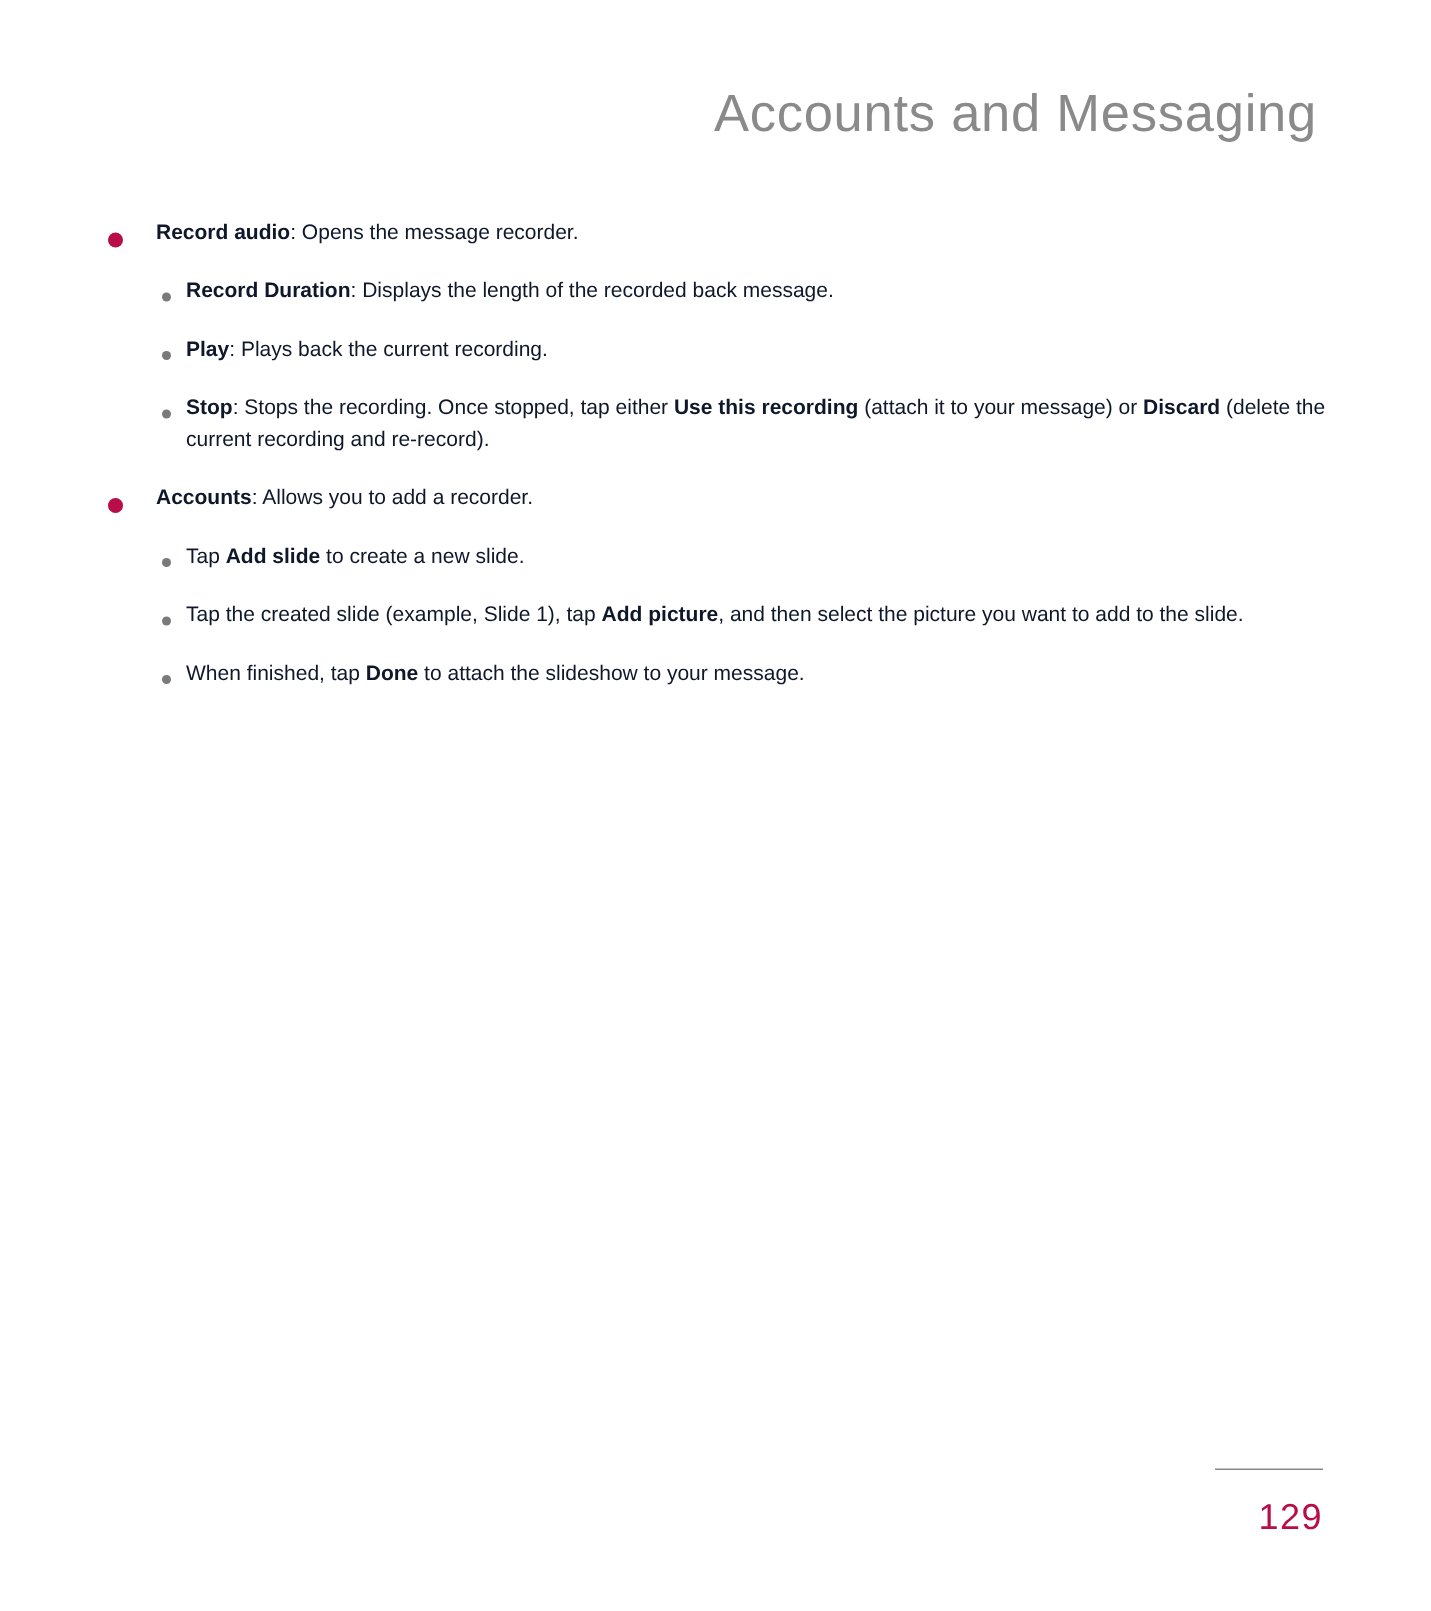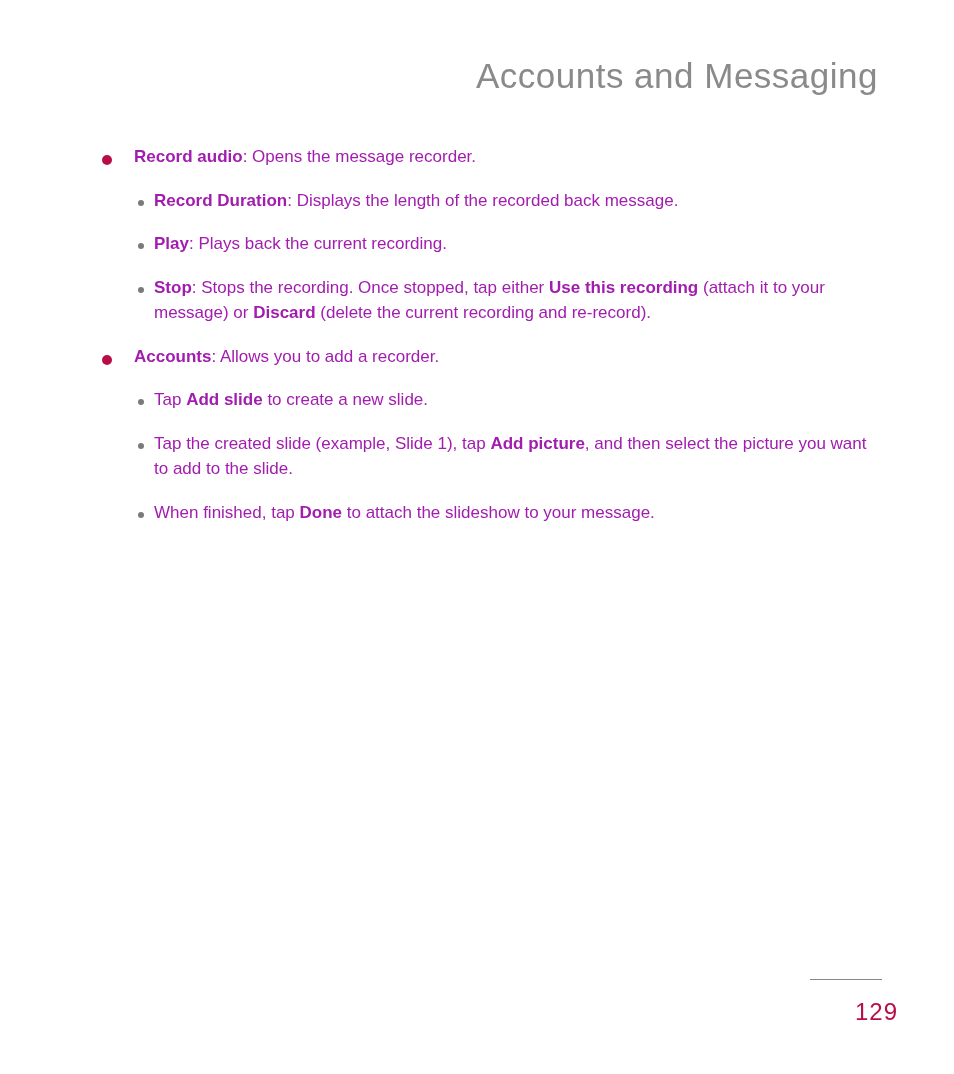--- a/index.html
+++ b/index.html
@@ -9,36 +9,36 @@
   }
   body {
     width: 954px;
     height: 1074px;
     background: #ffffff;
     font-family: "Optima", "Candara", "Segoe UI", sans-serif;
     color: #333;
     position: relative;
   }
   .page {
-    padding: 56px 70px 0 86px;
+    padding: 56px 70px 0 56px;
   }
   .page-title {
     text-align: right;
     font-size: 35px;
     font-weight: 400;
     color: #8a8a8a;
     letter-spacing: 0.5px;
     margin-bottom: 48px;
     padding-right: 6px;
   }
   .content {
     padding-left: 28px;
-    font-size: 17px;
+    font-size: 14px;
     line-height: 1.5;
-    color: #a21caf;
+    color: #0f172a;
   }
   .top-item {
     position: relative;
     padding-left: 20px;
     margin-bottom: 14px;
   }
   .top-item::before {
     content: "";
     position: absolute;
     left: -12px;
@@ -77,21 +77,21 @@
   }
   .footer-rule {
     position: absolute;
     right: 72px;
     bottom: 94px;
     width: 72px;
     border-top: 1px solid #888;
   }
   .page-number {
     position: absolute;
-    right: 56px;
+    right: 72px;
     bottom: 48px;
     font-size: 24px;
     color: #b80d48;
     letter-spacing: 1px;
   }
 </style>
 </head>
 <body>
 
 <div class="page">

